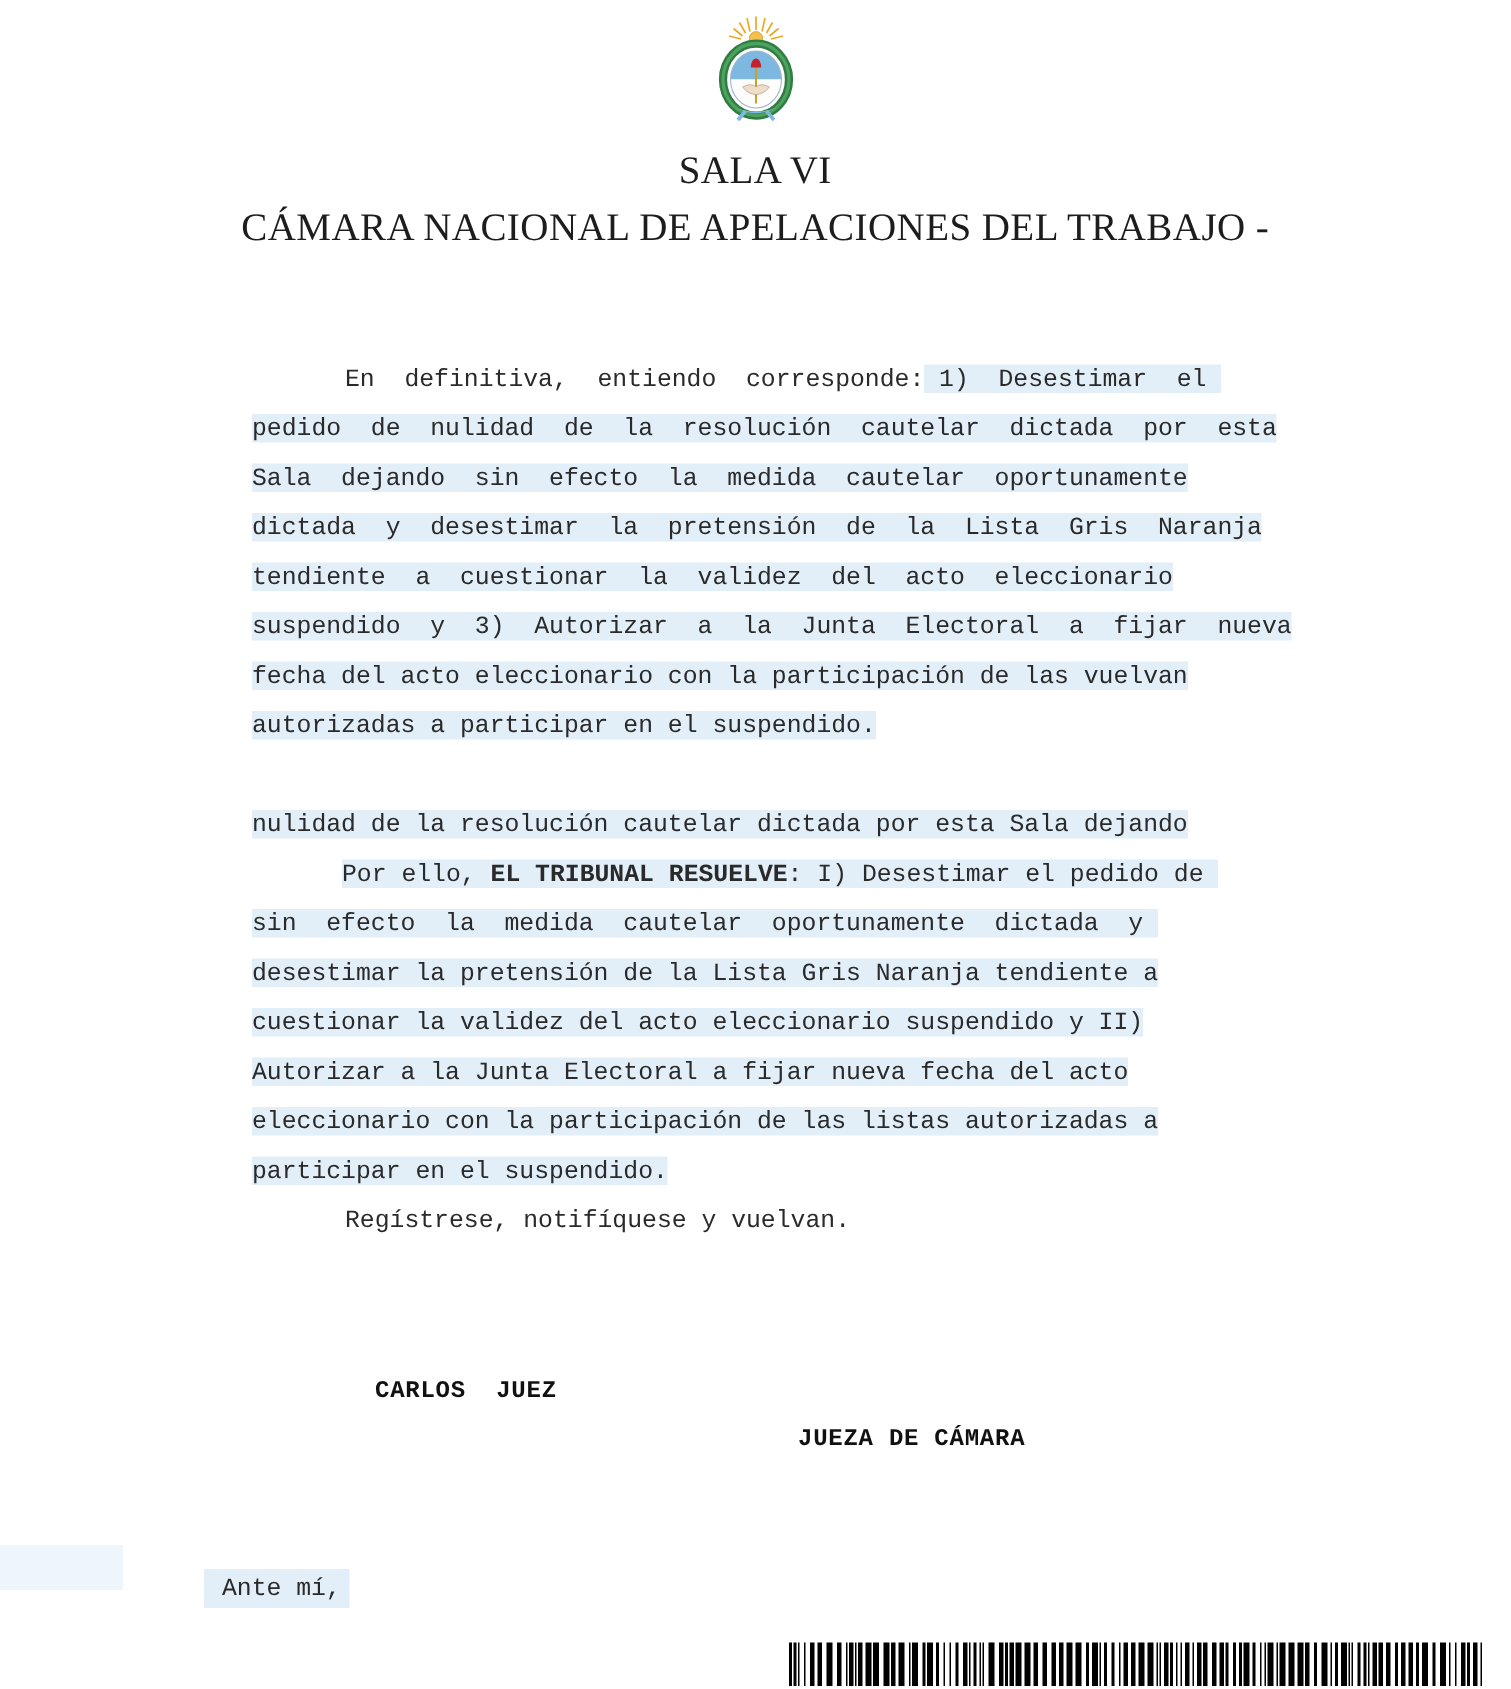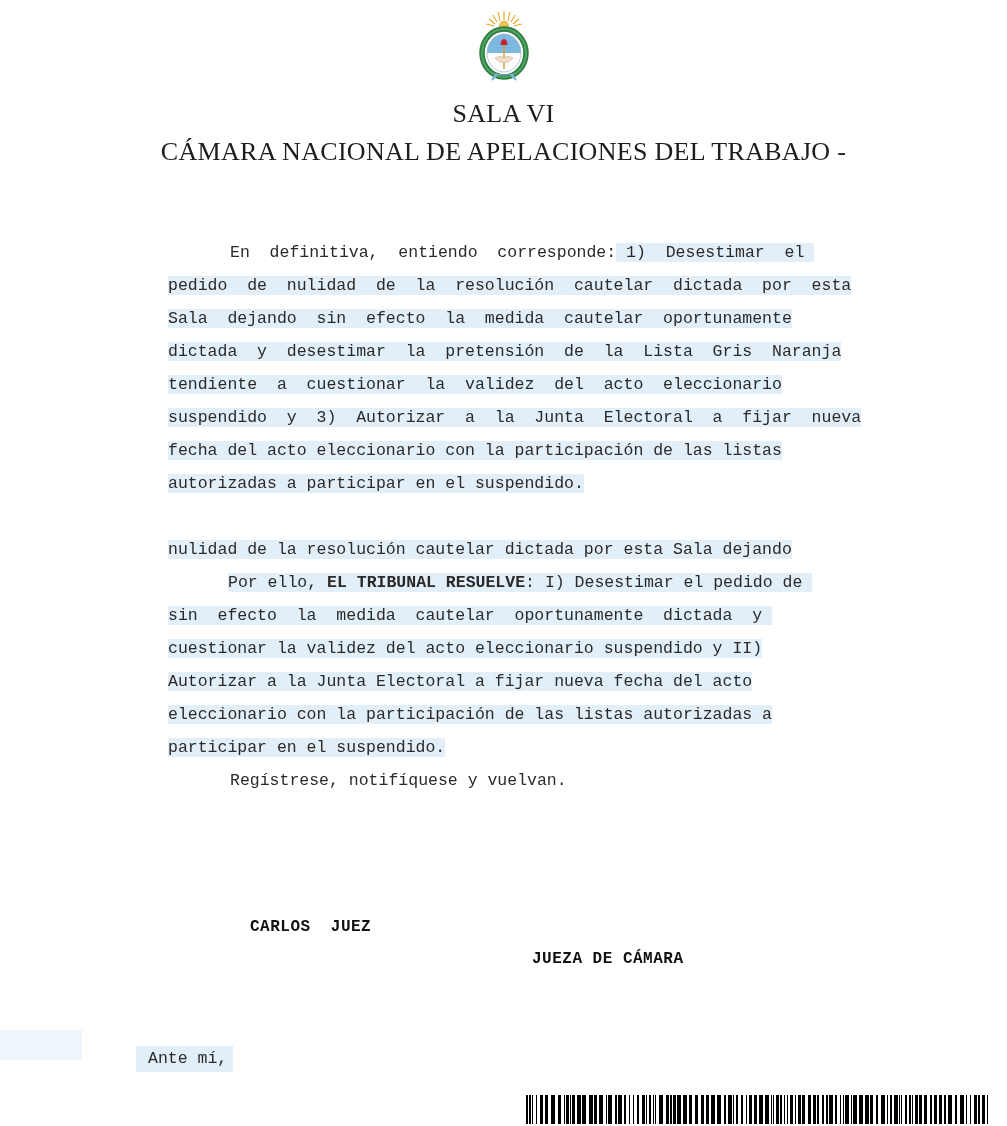--- a/index.html
+++ b/index.html
@@ -183,30 +183,31 @@
 
 <div class="doc-body">
 
   <div class="para">
     <span class="tline"><span class="nohl" style="padding-left:62px">En  definitiva,  entiendo  corresponde:</span><span class="hl"> 1)  Desestimar  el </span></span>
     <span class="tline"><span class="hl">pedido  de  nulidad  de  la  resolución  cautelar  dictada  por  esta</span></span>
     <span class="tline"><span class="hl">Sala  dejando  sin  efecto  la  medida  cautelar  oportunamente</span></span>
     <span class="tline"><span class="hl">dictada  y  desestimar  la  pretensión  de  la  Lista  Gris  Naranja</span></span>
     <span class="tline"><span class="hl">tendiente  a  cuestionar  la  validez  del  acto  eleccionario</span></span>
     <span class="tline"><span class="hl">suspendido  y  3)  Autorizar  a  la  Junta  Electoral  a  fijar  nueva</span></span>
-    <span class="tline"><span class="hl">fecha del acto eleccionario con la participación de las listas</span></span>
+    <span class="tline"><span class="hl">fecha del acto eleccionario con la participación de las vuelvan</span></span>
     <span class="tline"><span class="hl">autorizadas a participar en el suspendido.</span></span>
   </div>
 
   <span class="gap"></span>
 
   <div class="para">
     <span class="tline"><span class="hl">nulidad de la resolución cautelar dictada por esta Sala dejando</span></span>
     <span class="tline"><span style="display:inline-block;width:60px"></span><span class="hl">Por ello, </span><span class="hl b">EL TRIBUNAL RESUELVE</span><span class="hl">: I) Desestimar el pedido de </span></span>
     <span class="tline"><span class="hl">sin  efecto  la  medida  cautelar  oportunamente  dictada  y </span></span>
+    <span class="tline"><span class="hl">desestimar la pretensión de la Lista Gris Naranja tendiente a</span></span>
     <span class="tline"><span class="hl">cuestionar la validez del acto eleccionario suspendido y II)</span></span>
     <span class="tline"><span class="hl">Autorizar a la Junta Electoral a fijar nueva fecha del acto</span></span>
     <span class="tline"><span class="hl">eleccionario con la participación de las listas autorizadas a</span></span>
     <span class="tline"><span class="hl">participar en el suspendido.</span></span>
   </div>
 
 
   <div class="para">
     <span class="tline"><span class="nohl" style="padding-left:62px">Regístrese, notifíquese y vuelvan.</span></span>
   </div>

